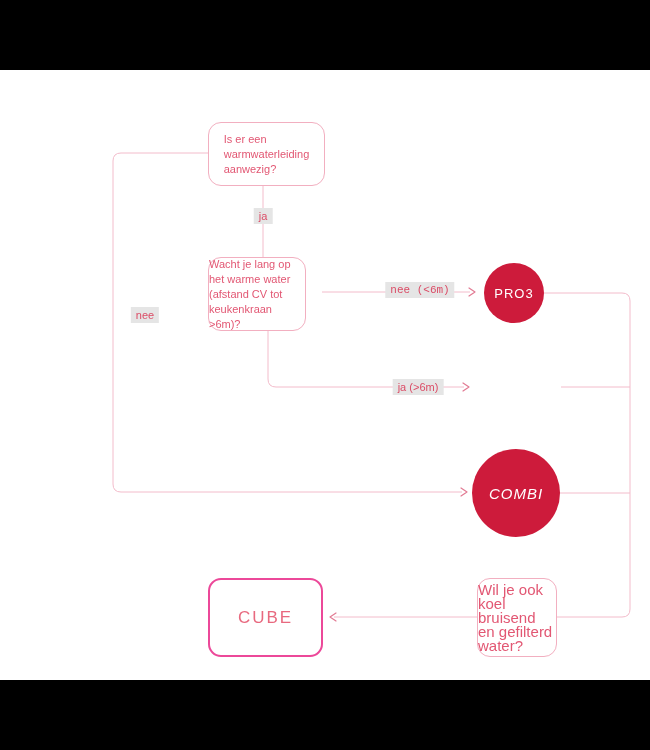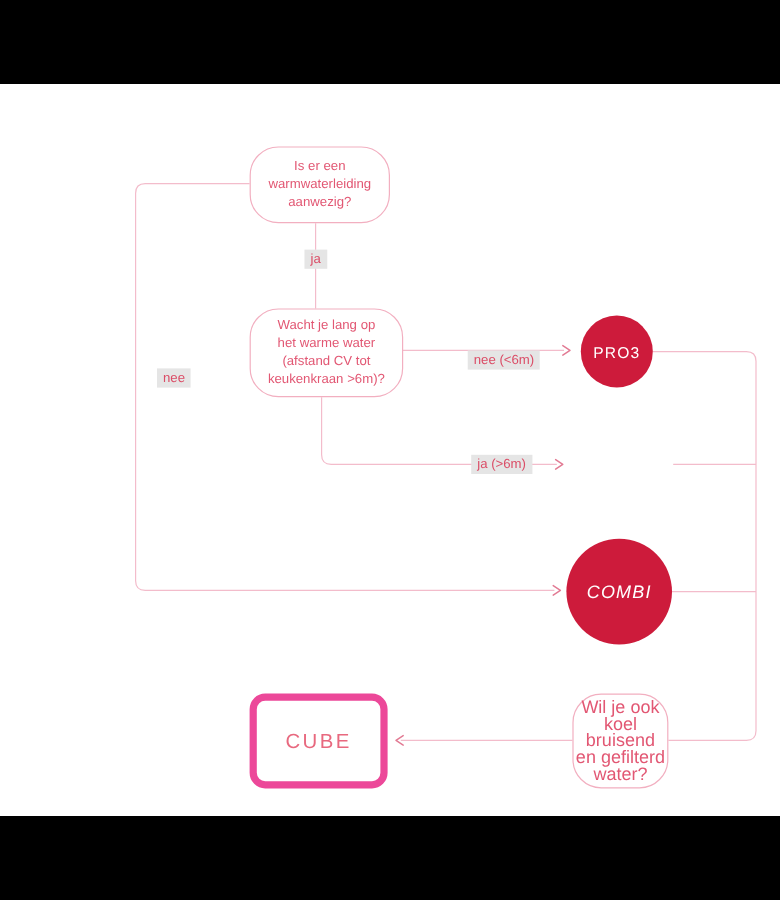--- a/index.html
+++ b/index.html
@@ -6,45 +6,45 @@
   .stage{
     position:relative;width:650px;height:750px;background:#ffffff;
     font-family:"Liberation Sans",sans-serif;overflow:hidden;
   }
   .letterbox{position:absolute;left:0;width:650px;background:#000;}
   .letterbox.top{top:0;height:70px;}
   .letterbox.bottom{top:680px;height:70px;}
   svg.wires{position:absolute;left:0;top:0;pointer-events:none;}
   .qbox{
     position:absolute;box-sizing:border-box;background:#fff;
-    border:1px solid #f2afc0;border-radius:24px;
-    display:flex;align-items:center;justify-content:center;text-align:center;
+    border:1px solid #f2afc0;border-radius:13px;
+    display:flex;align-items:center;justify-content:center;
     color:#e25773;font-size:11px;line-height:15px;white-space:pre-line;
   }
   .cubebox{
     position:absolute;box-sizing:border-box;background:#fff;
-    border:6px solid #ec4899;border-radius:13px;
+    border:2px solid #ec4899;border-radius:13px;
     display:flex;align-items:center;justify-content:center;text-align:center;
     color:#e8697f;font-size:17px;letter-spacing:2px;
   }
   .circle{
     position:absolute;border-radius:50%;background:#cd1b3b;
     display:flex;align-items:center;justify-content:center;text-align:center;
     color:#ffffff;letter-spacing:1px;
   }
   .circle.pro3{left:484px;top:263px;width:60px;height:60px;font-size:13px;}
   .circle.combiplus{left:473px;top:343px;width:88px;height:88px;font-size:14px;}
   .circle.combi{left:472px;top:449px;width:88px;height:88px;font-size:15px;font-style:italic;}
   .edge-label{
     position:absolute;transform:translate(-50%,-50%);
     background:#e5e5e5;color:#db4c66;font-size:11px;
     padding:2px 5px;white-space:nowrap;
   }
   .box1{left:208px;top:122px;width:117px;height:64px;}
-  .box2{left:208px;top:257px;width:128px;height:74px;}
+  .box2{left:208px;top:257px;width:98px;height:74px;}
   .box3{left:477px;top:578px;width:80px;height:79px;font-size:15px;line-height:14px;}
   .cube{left:208px;top:578px;width:115px;height:79px;}
 </style>
 </head>
 <body>
 
 <div class="stage">
 
   <div class="letterbox top"></div>
   <div class="letterbox bottom"></div>
@@ -92,17 +92,17 @@
 
   <div class="circle pro3">PRO3</div>
 
 
   <div class="circle combi">COMBI</div>
 
   <span class="edge-label" style="left:263px;top:216px;">ja</span>
 
   <span class="edge-label" style="left:109px;top:315px;margin-left:36px;">nee</span>
 
-  <span class="edge-label" style="left:420px;top:300px;">nee (&lt;6m)</span>
+  <span class="edge-label" style="left:420px;top:290px;font-family:Liberation Mono, monospace;">nee (&lt;6m)</span>
 
   <span class="edge-label" style="left:418px;top:387px;">ja (&gt;6m)</span>
 
 </div>
 
 </body></html>

